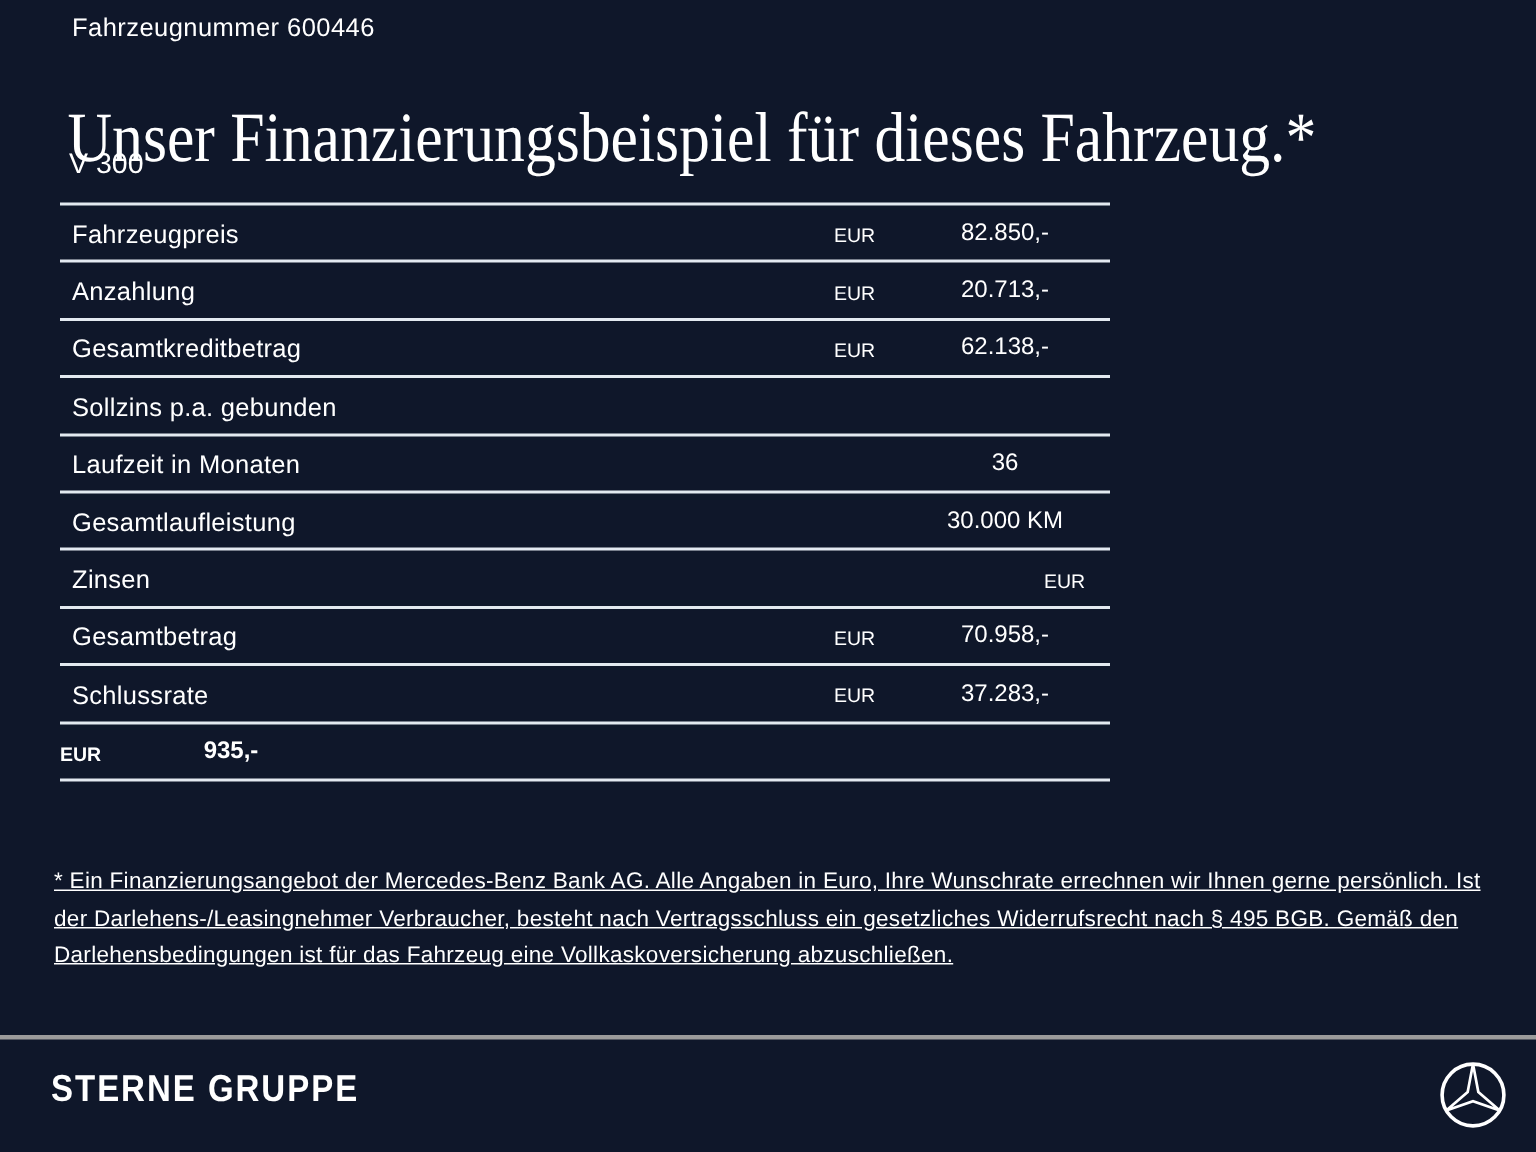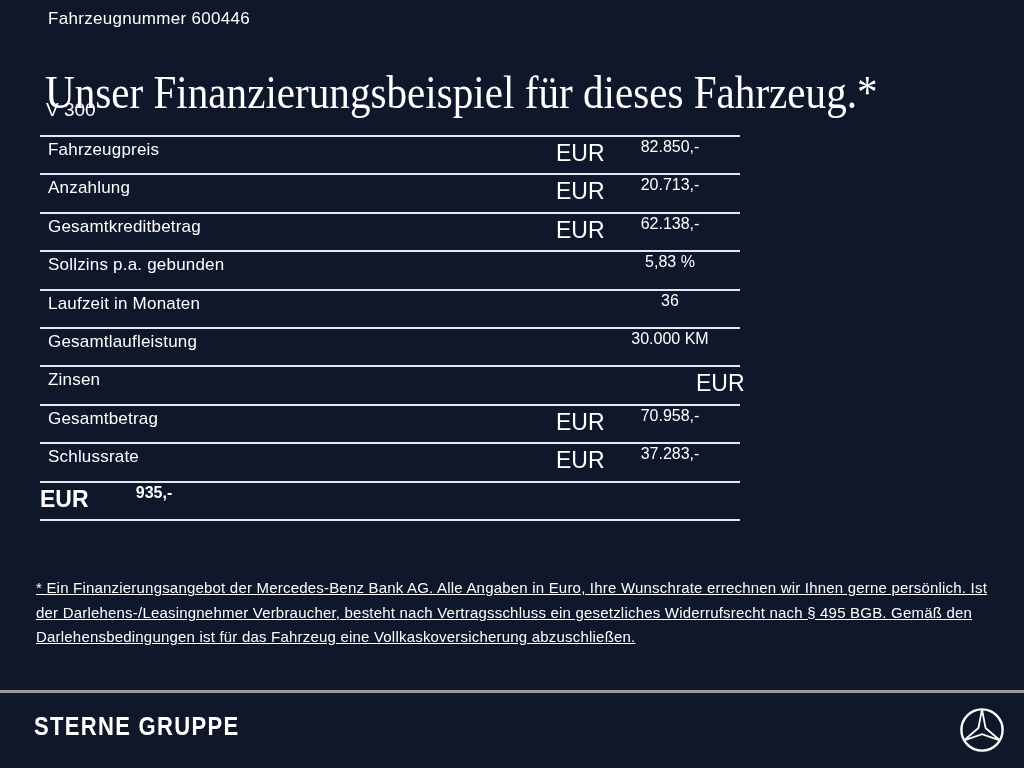--- a/index.html
+++ b/index.html
@@ -46,35 +46,36 @@
 
   .fin-table {
     position: absolute;
     left: 40px;
     top: 135px;
     width: 700px;
     border-top: 2px solid #e3e9f0;
   }
   .fin-row {
     display: flex;
+    align-items: center;
     height: 36.4px;
     border-bottom: 2px solid #e3e9f0;
     box-sizing: content-box;
   }
   .fin-row .label {
     flex: 1;
     padding-left: 8px;
     padding-top: 3px;
     font-size: 17px;
     letter-spacing: 0.2px;
   }
   .fin-row .cur {
     width: 44px;
     padding-top: 3px;
-    font-size: 23px;
+    font-size: 13px;
   }
   .fin-row .val {
     width: 140px;
     text-align: center;
     padding-top: 1px;
     font-size: 16px;
   }
   .fin-row.total .label,
   .fin-row.total .cur,
   .fin-row.total .val {
@@ -146,21 +147,20 @@
       <span class="val">20.713,-</span>
     </div>
     <div class="fin-row">
       <span class="label">Gesamtkreditbetrag</span>
       <span class="cur">EUR</span>
       <span class="val">62.138,-</span>
     </div>
     <div class="fin-row">
       <span class="label">Sollzins p.a. gebunden</span>
       <span class="cur"></span>
-      <span class="val">5,83 %</span>
     </div>
     <div class="fin-row">
       <span class="label">Laufzeit in Monaten</span>
       <span class="cur"></span>
       <span class="val">36</span>
     </div>
     <div class="fin-row">
       <span class="label">Gesamtlaufleistung</span>
       <span class="cur"></span>
       <span class="val">30.000 KM</span>

